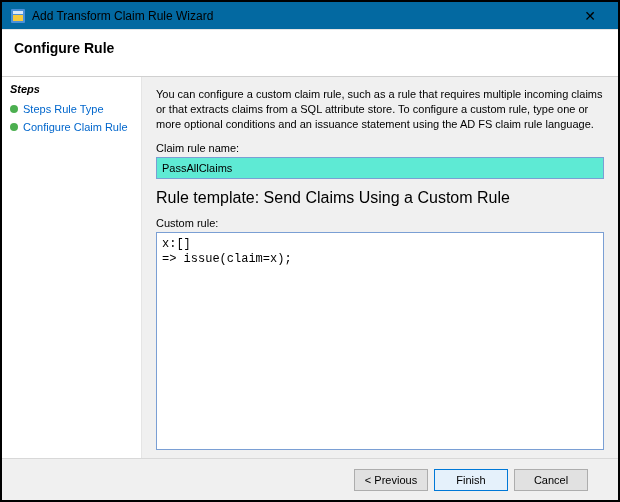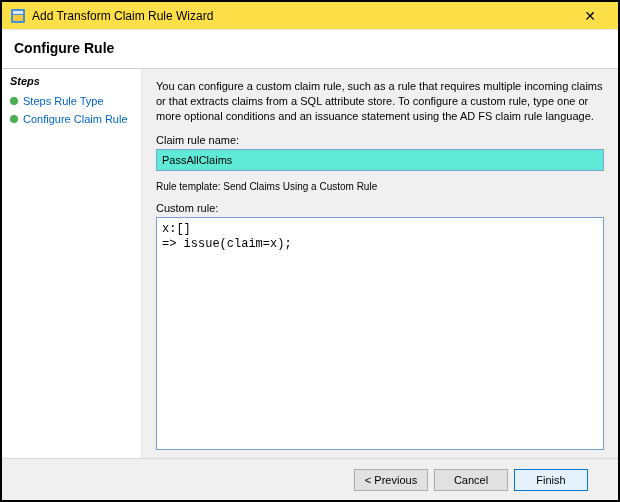--- a/index.html
+++ b/index.html
@@ -21,21 +21,21 @@
       height: 498px;
       margin: 2px;
       display: flex;
       flex-direction: column;
     }
     .titlebar {
       height: 28px;
       display: flex;
       align-items: center;
       padding: 0 8px;
-      background: #fde047;
+      background: #0369a1;
       border-bottom: 1px solid #e5e5e5;
     }
     .title-icon {
       width: 16px;
       height: 16px;
       margin-right: 6px;
       flex-shrink: 0;
     }
     .title-text {
       flex: 1;
@@ -45,21 +45,21 @@
     .close-btn {
       width: 40px;
       height: 26px;
       display: flex;
       align-items: center;
       justify-content: center;
       font-size: 14px;
       cursor: default;
     }
     .header {
-      padding: 10px 12px 12px;
+      padding: 10px 12px 20px;
       border-bottom: 1px solid #d0d0d0;
     }
     .header-title {
       font-size: 14px;
       font-weight: bold;
       color: #000;
     }
     .body {
       flex: 1;
       display: flex;
@@ -117,21 +117,21 @@
       width: 100%;
       height: 22px;
       border: 1px solid #7a9fd4;
       background: #5eead4;
       font-size: 11px;
       padding: 2px 5px;
       margin-bottom: 10px;
       outline: none;
     }
     .template-text {
-      font-size: 10px;
+      font-size: 16px;
       color: #000;
       margin-bottom: 10px;
     }
     .custom-rule-textarea {
       width: 100%;
       flex: 1;
       border: 1px solid #7a9fd4;
       background: #fff;
       font-family: "Courier New", monospace;
       font-size: 12px;
@@ -212,17 +212,17 @@
 
       <div class="field-label">Custom rule:</div>
       <textarea class="custom-rule-textarea" style="">x:[]
 =&gt; issue(claim=x);</textarea>
     </div>
 
   </div>
 
   <div class="footer">
     <button class="btn">&lt; Previous</button>
+    <button class="btn btn-default">Finish</button>
     <button class="btn">Cancel</button>
-    <button class="btn btn-default">Finish</button>
   </div>
 
 </div>
 
 </body></html>

